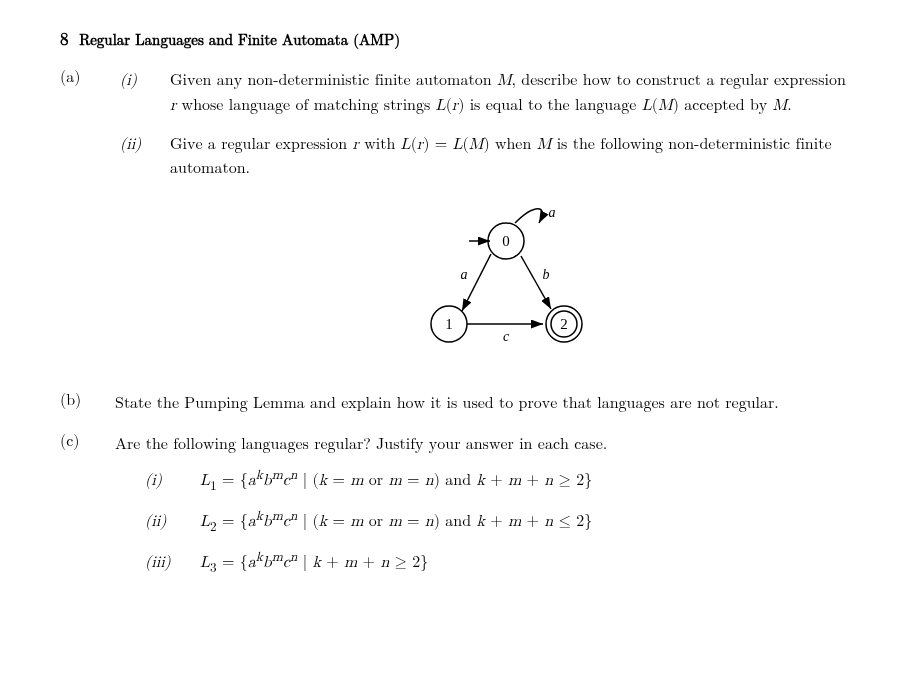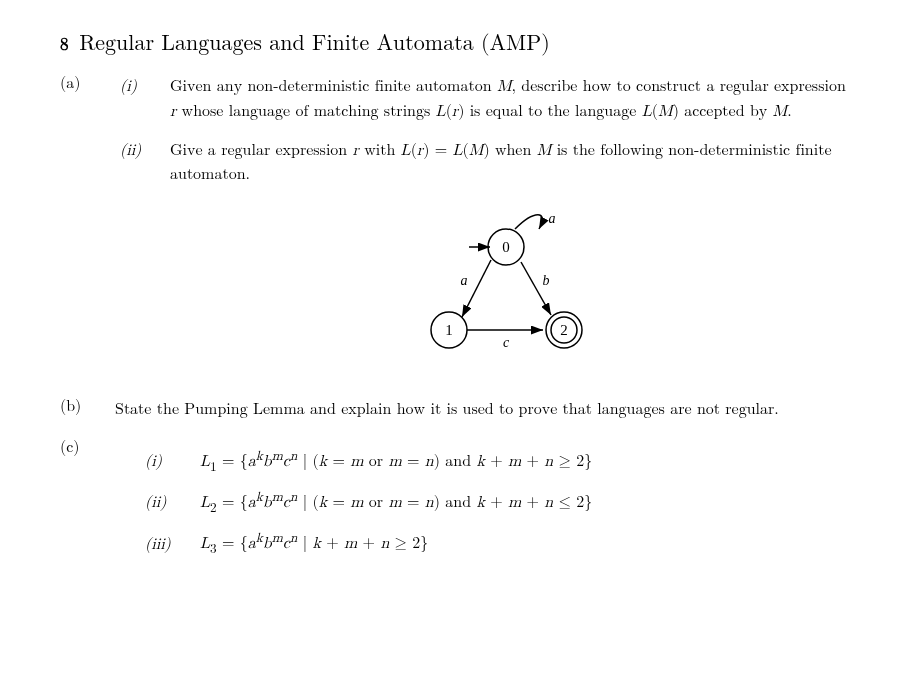--- a/index.html
+++ b/index.html
@@ -13,22 +13,22 @@
       padding: 30px 50px 30px 60px;
     }
     .page-content {
       max-width: 820px;
     }
     .problem-number {
       font-weight: bold;
       font-size: 17px;
     }
     .main-title {
-      font-weight: normal;
-      font-size: 22px;
+      font-weight: bold;
+      font-size: 15px;
     }
     .problem-row {
       display: flex;
       align-items: flex-start;
       margin-bottom: 14px;
     }
     .label {
       min-width: 60px;
       flex-shrink: 0;
     }
@@ -162,20 +162,21 @@
     <div class="content">
       State the Pumping Lemma and explain how it is used to prove that languages are not regular.
     </div>
   </div>
 
   <div class="problem-row" style="margin-bottom: 8px;">
     <div class="label-b">
       <span>(c)</span>
     </div>
     <div class="content">
+      <div>Are the following languages regular? Justify your answer in each case.</div>
 
       <div class="part-c-items">
 
         <div class="part-c-item">
           <div class="part-c-label">(<em>i</em>)</div>
           <div>
             <em>L</em><sub>1</sub> = {<em>a</em><sup><em>k</em></sup><em>b</em><sup><em>m</em></sup><em>c</em><sup><em>n</em></sup> | (<em>k</em> = <em>m</em> or <em>m</em> = <em>n</em>) and <em>k</em> + <em>m</em> + <em>n</em> ≥ 2}
           </div>
         </div>
 

